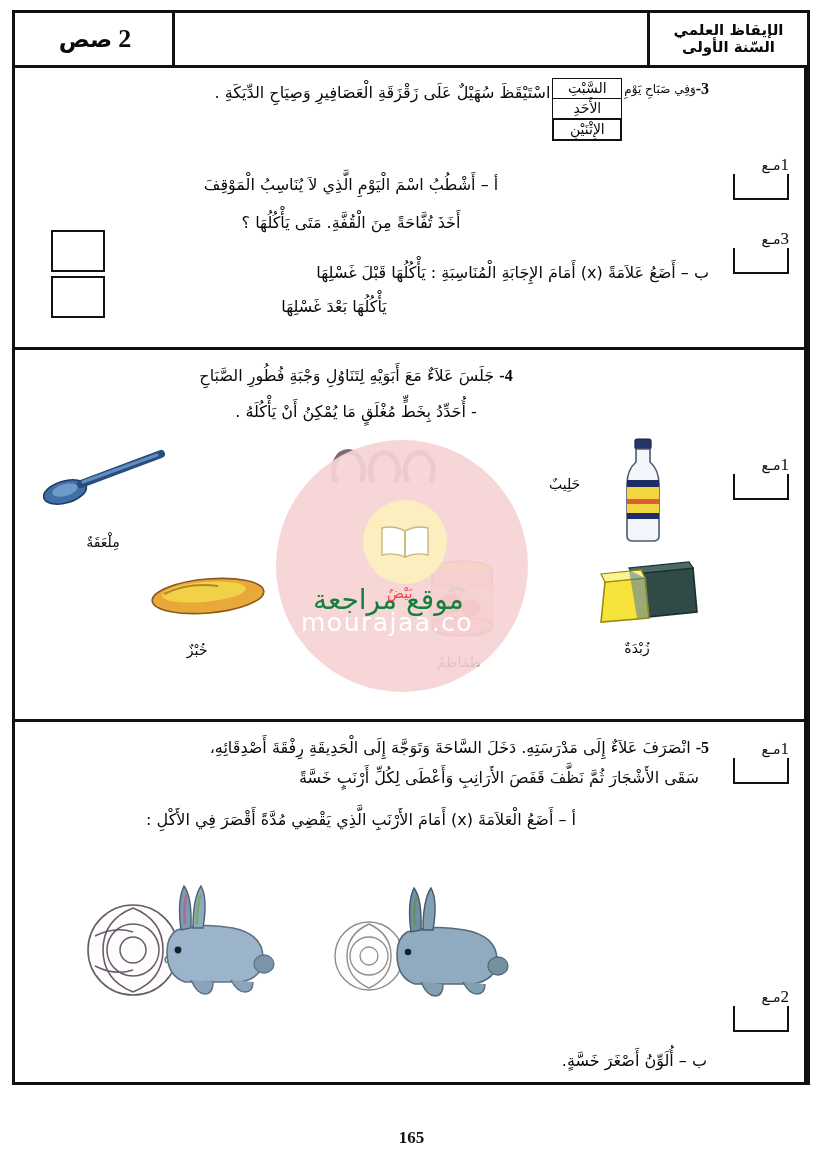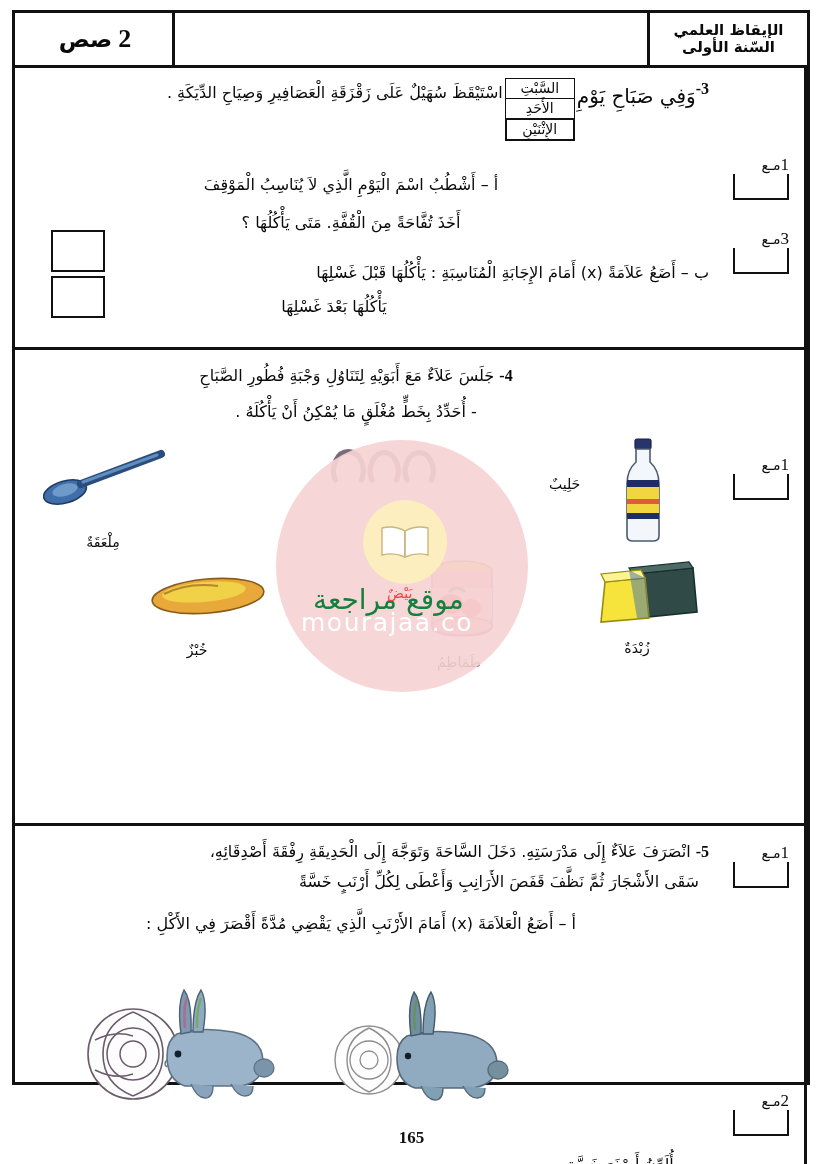--- a/index.html
+++ b/index.html
@@ -114,21 +114,21 @@
     white-space:nowrap;
   }
   .num-lead{font-family:"Liberation Serif",serif;font-weight:bold;}
 
   
   .q3line{
     display:flex;flex-direction:row;align-items:flex-start;
     justify-content:flex-start;
     direction:rtl;
   }
-  .q3-pre{white-space:nowrap;font-size:20px;line-height:1.6;padding-top:2px;}
+  .q3-pre{white-space:nowrap;font-size:12px;line-height:1.6;padding-top:2px;}
   .q3-opts{
     display:inline-block;
     margin:0 2px;
     vertical-align:top;
   }
   .q3-opts .opt{
     border:1.5px solid #111;
     border-bottom:none;
     min-width:58px;
     text-align:center;
@@ -267,21 +267,21 @@
         </div>
         <div class="crit" style="top:162px;">
           <div class="lbl">
             <span class="n">3</span><span>مـع</span>
           </div>
           <div class="bx"></div>
         </div>
       </div>
     </div>
 
-    <div class="qblock" style="height:476px;">
+    <div class="qblock" style="height:372px;">
 
       <div class="content">
 
         <div class="ar" style="text-align:center;margin-top:6px;padding-right:20px;">
           <span class="num-lead">4-</span>
           <span>جَلَسَ عَلاَءٌ مَعَ أَبَوَيْهِ لِتَنَاوُلِ وَجْبَةِ فُطُورِ الصَّبَاحِ</span>
         </div>
 
         <div class="ar" style="text-align:center;margin-top:8px;padding-right:20px;">-  أُحَدِّدُ بِخَطٍّ مُغْلَقٍ مَا يُمْكِنُ أَنْ يَأْكُلَهُ .</div>
 

